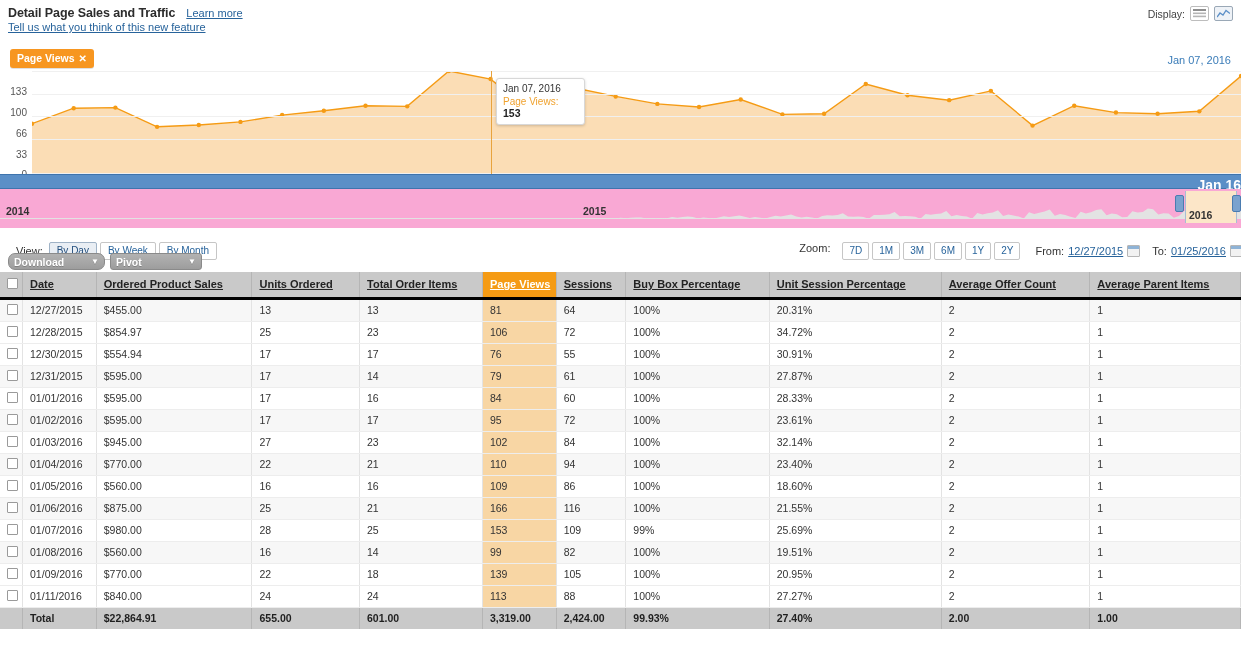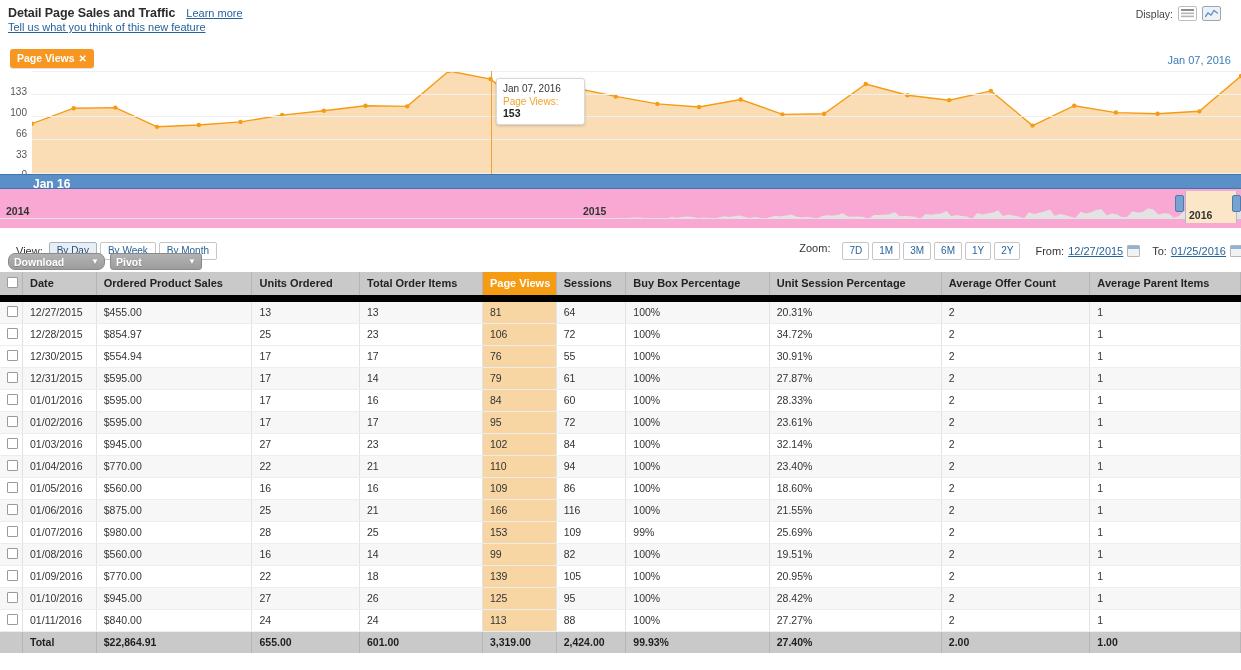--- a/index.html
+++ b/index.html
@@ -14,21 +14,21 @@
   }
   .page { position: relative; width: 1241px; height: 670px; }
 
   
   .header { position: absolute; left: 0; top: 0; width: 1241px; height: 36px; padding-left: 21px; }
   .title-row { position: absolute; left: 8px; top: 6px; display: flex; align-items: baseline; gap: 11px; }
   .page-title { font-size: 12.5px; font-weight: bold; color: #2c2c2c; letter-spacing: -0.1px; }
   .learn-more { font-size: 11px; color: #27639b; text-decoration: underline; cursor: pointer; }
   .feedback-link { position: absolute; left: 8px; top: 21px; font-size: 11px; color: #27639b; text-decoration: underline; cursor: pointer; }
 
-  .display-box { position: absolute; right: 20px; top: 6px; display: flex; align-items: center; gap: 5px; }
+  .display-box { position: absolute; right: 8px; top: 6px; display: flex; align-items: center; gap: 5px; }
   .display-label { font-size: 10.5px; color: #444; }
   .disp-icon { width: 19px; height: 15px; border: 1px solid #bdbdbd; border-radius: 2px; background: #fff; cursor: pointer; position: relative; }
   .disp-icon.selected { background: #eef2f7; border-color: #9aa8b6; }
   .disp-icon svg { position: absolute; left: 2px; top: 2px; }
 
   
   .chart-area { position: absolute; left: 0; top: 40px; width: 1241px; height: 134px; background: #fff; }
   .legend-chip {
     position: absolute; left: 10px; top: 9px;
     background: #f79620; color: #fff; font-weight: bold; font-size: 10.5px;
@@ -51,21 +51,21 @@
     background: #fff; border: 1px solid #d8d8d8; border-radius: 3px;
     box-shadow: 0 1px 3px rgba(0,0,0,.18); padding: 4px 6px 5px 6px; z-index: 9;
   }
   .tt-date { font-size: 10px; color: #333; }
   .tt-metric { font-size: 10px; color: #f0a22e; margin-top: 2px; }
   .tt-metric b { color: #222; font-size: 10.5px; }
 
   
   .navigator { position: absolute; left: 0; top: 174px; width: 1241px; height: 54px; background: #fff; }
   .nav-band { position: absolute; left: 0; top: 0; width: 1241px; height: 15px; background: #5b8fc7; border-top: 1px solid #3f74ad; border-bottom: 1px solid #3f74ad; }
-  .nav-band-label { position: absolute; left: 0; right: 0; top: 2px; text-align: left; font-size: 12px; font-weight: bold; color: #fff; margin-left: 33px; }
+  .nav-band-label { position: absolute; left: 0; right: 0; top: 2px; text-align: right; font-size: 14px; font-weight: bold; color: #fff; margin-left: 33px; }
   .nav-track { position: absolute; left: 0; top: 15px; width: 1241px; height: 39px; background: #f9a8d4; }
   .nav-baseline { position: absolute; left: 0; bottom: 9px; width: 100%; height: 1px; background: #e2e2e2; }
   .nav-year { position: absolute; bottom: 11px; font-size: 10.5px; font-weight: bold; color: #333; }
   .nav-sel { position: absolute; right: 4px; top: 2px; width: 52px; height: 32px; background: #fce6c8; border-left: 1px solid #a8bdd4; border-right: 1px solid #a8bdd4; margin-left: 18px; }
   .nav-sel-year { position: absolute; left: 3px; bottom: 2px; font-size: 10.5px; font-weight: bold; color: #333; }
   .nav-handle { position: absolute; top: 6px; width: 9px; height: 17px; background: #7aa2ce; border: 1px solid #4b7cb0; border-radius: 2px; cursor: ew-resize; }
 
   
   .controls { position: absolute; left: 0; top: 240px; width: 1241px; height: 22px; margin-left: 8px; }
   .ctl-left { position: absolute; left: 8px; top: 2px; display: flex; align-items: center; gap: 6px; }
@@ -101,22 +101,23 @@
 
   
   .table-wrap { position: absolute; left: 0; top: 272px; width: 1241px; }
   table.grid { width: 1241px; border-collapse: collapse; table-layout: fixed; }
   table.grid th, table.grid td {
     text-align: left; font-size: 10.5px; padding: 4px 7px;
     border-right: 1px solid #e3e3e3; white-space: nowrap; overflow: hidden;
   }
   table.grid thead th {
     background: #c9c9c9; color: #232323; font-weight: bold; font-size: 11px;
-    height: 26px; border-right: 1px solid #b5b5b5; border-bottom: 7px solid #000000;
+    height: 26px; border-right: 1px solid #b5b5b5; border-bottom: 3px solid #000000;
     cursor: pointer;
+    text-decoration: underline;
   }
   table.grid thead th.hl { background: #f59b14; color: #fff; }
   table.grid tbody tr { height: 22px; }
   table.grid tbody tr.odd td { background: #f7f7f7; }
   table.grid tbody tr.even td { background: #ffffff; }
   table.grid tbody td { border-bottom: 1px solid #ededed; color: #333; }
   table.grid td.hl, table.grid tr.odd td.hl, table.grid tr.even td.hl { background: #f8d6a4; }
   .chk { width: 11px; height: 11px; border: 1px solid #9a9a9a; background: #fff; border-radius: 1px; display: inline-block; cursor: pointer; }
   col.c-chk { width: 22px; }
   tr.total td { background: #c9c9c9 !important; font-weight: bold; color: #1f1f1f; border-bottom: none; border-right: 1px solid #b5b5b5; height: 22px; }
@@ -472,33 +473,20 @@
             <td>$770.00</td>
             <td>22</td>
             <td>18</td>
             <td class="hl">139</td>
             <td>105</td>
             <td>100%</td>
             <td>20.95%</td>
             <td>2</td>
             <td>1</td>
           </tr>
-          <tr class="odd">
-            <td><span class="chk"></span></td>
-            <td>01/10/2016</td>
-            <td>$945.00</td>
-            <td>27</td>
-            <td>26</td>
-            <td class="hl">125</td>
-            <td>95</td>
-            <td>100%</td>
-            <td>28.42%</td>
-            <td>2</td>
-            <td>1</td>
-          </tr>
           <tr class="even">
             <td><span class="chk"></span></td>
             <td>01/11/2016</td>
             <td>$840.00</td>
             <td>24</td>
             <td>24</td>
             <td class="hl">113</td>
             <td>88</td>
             <td>100%</td>
             <td>27.27%</td>

